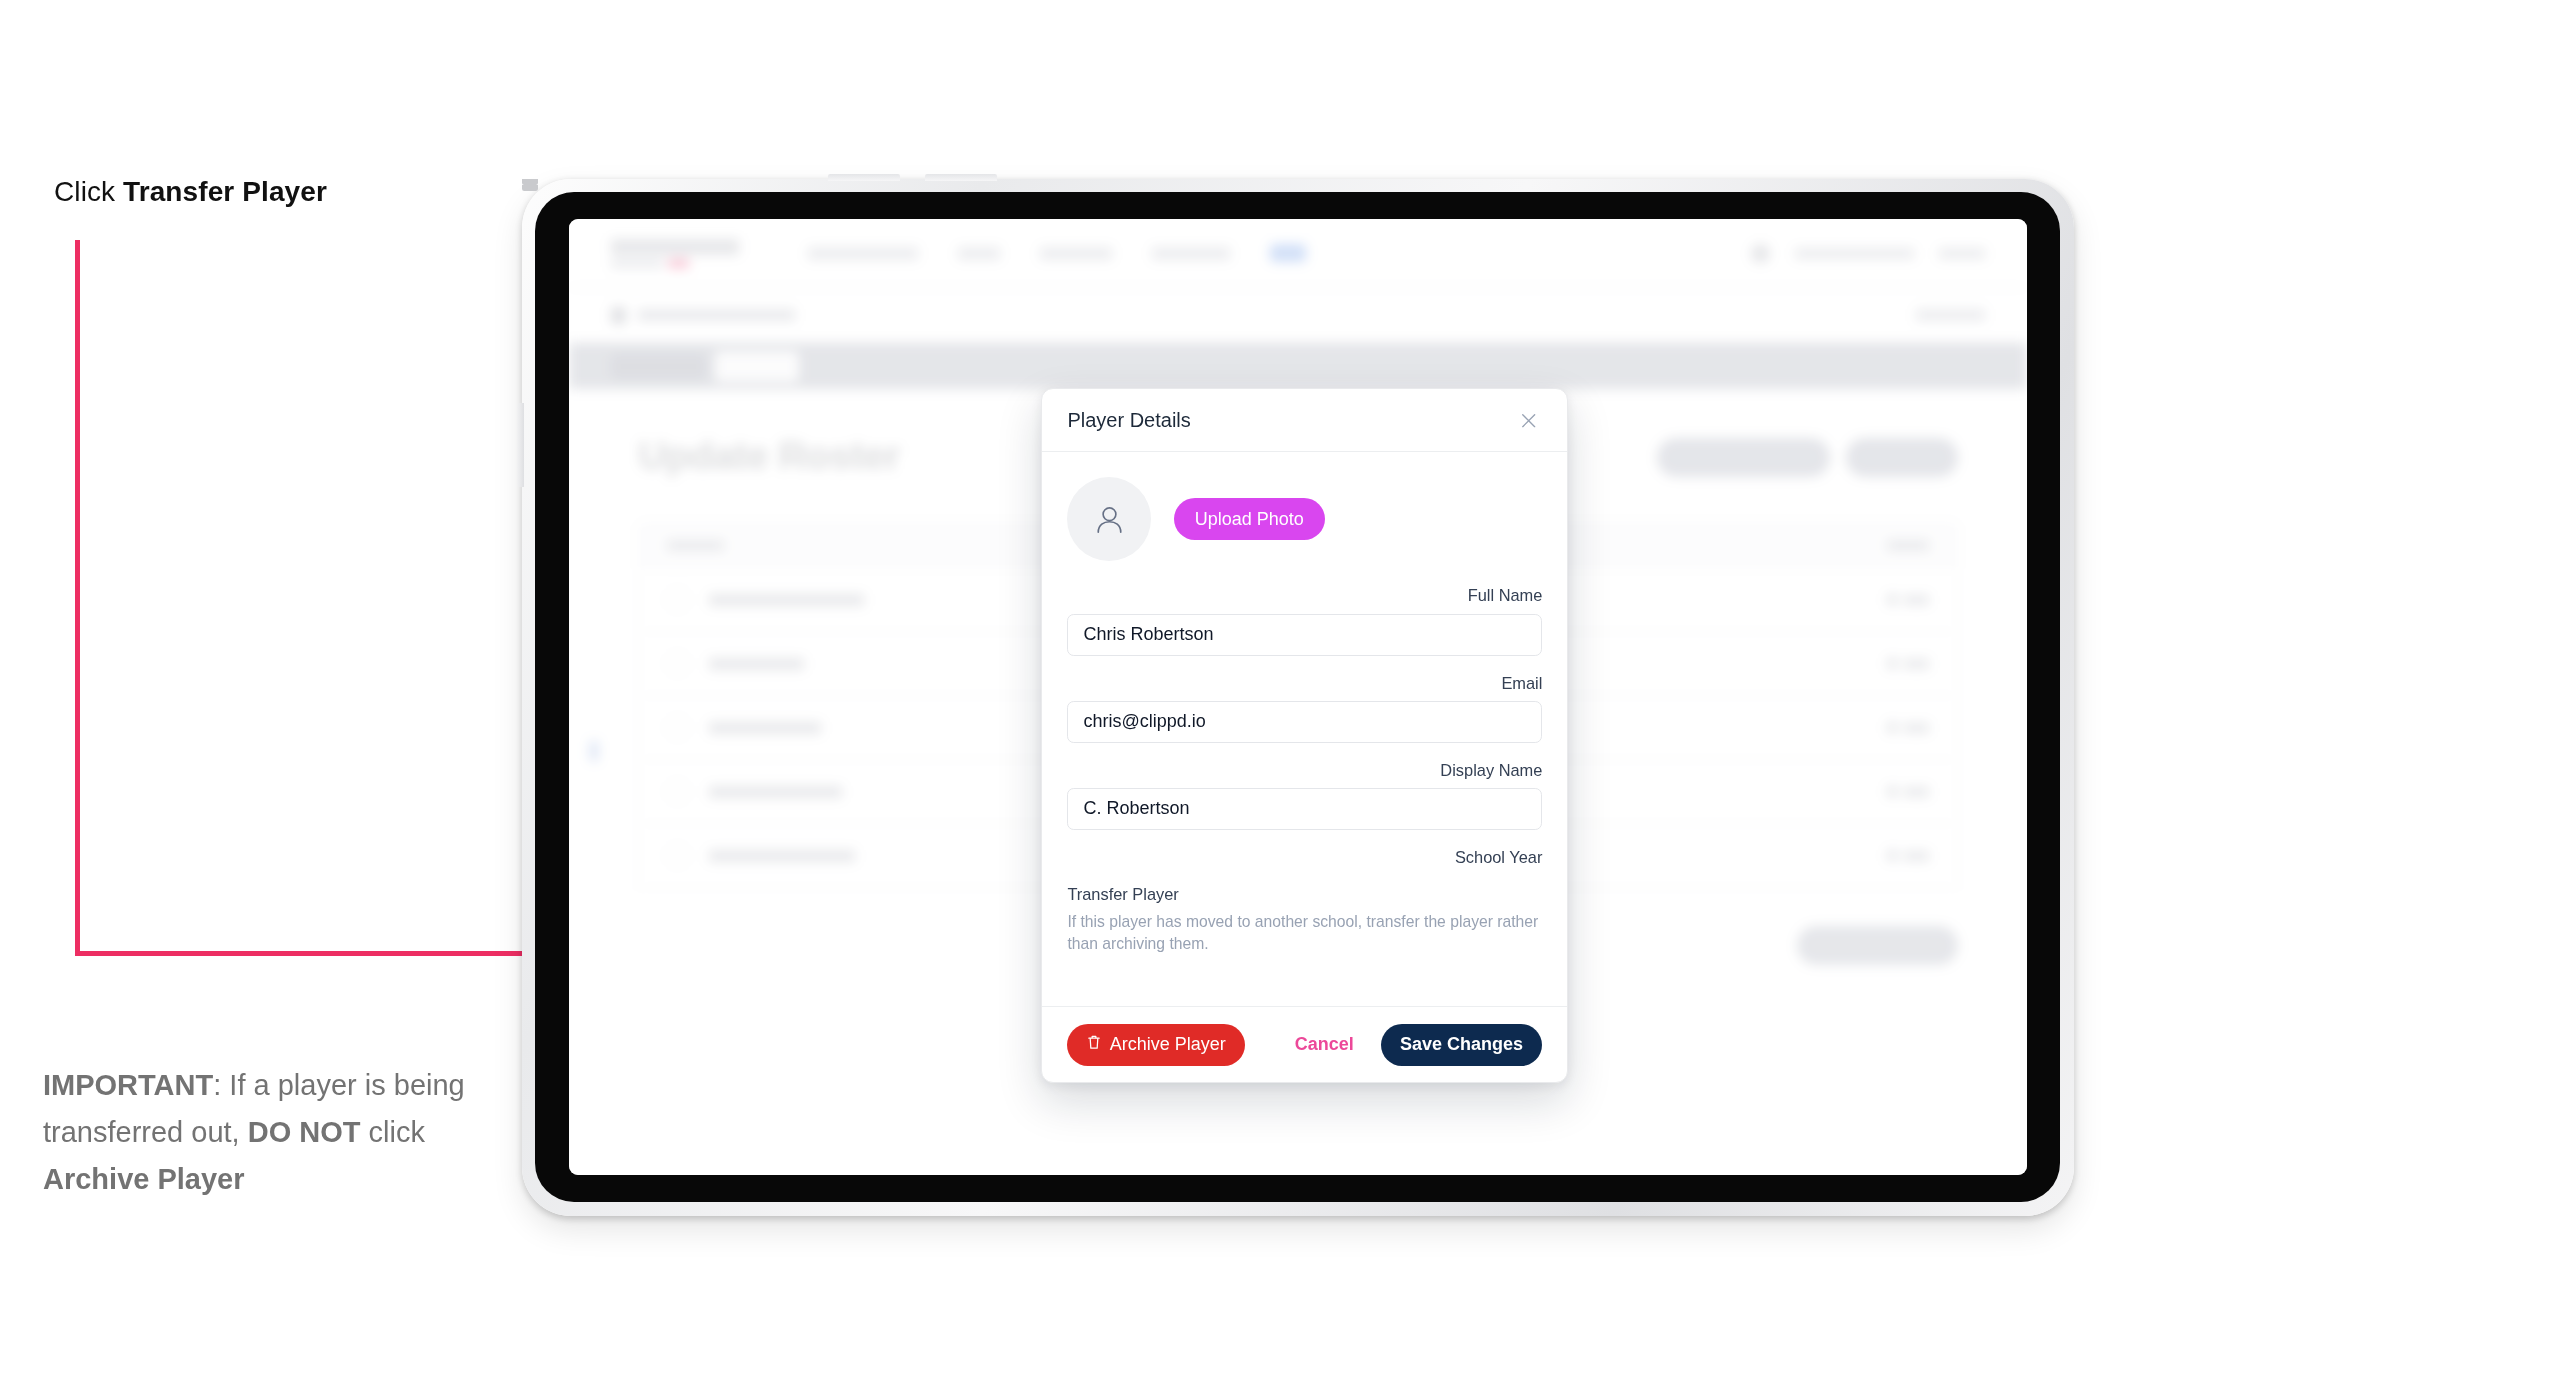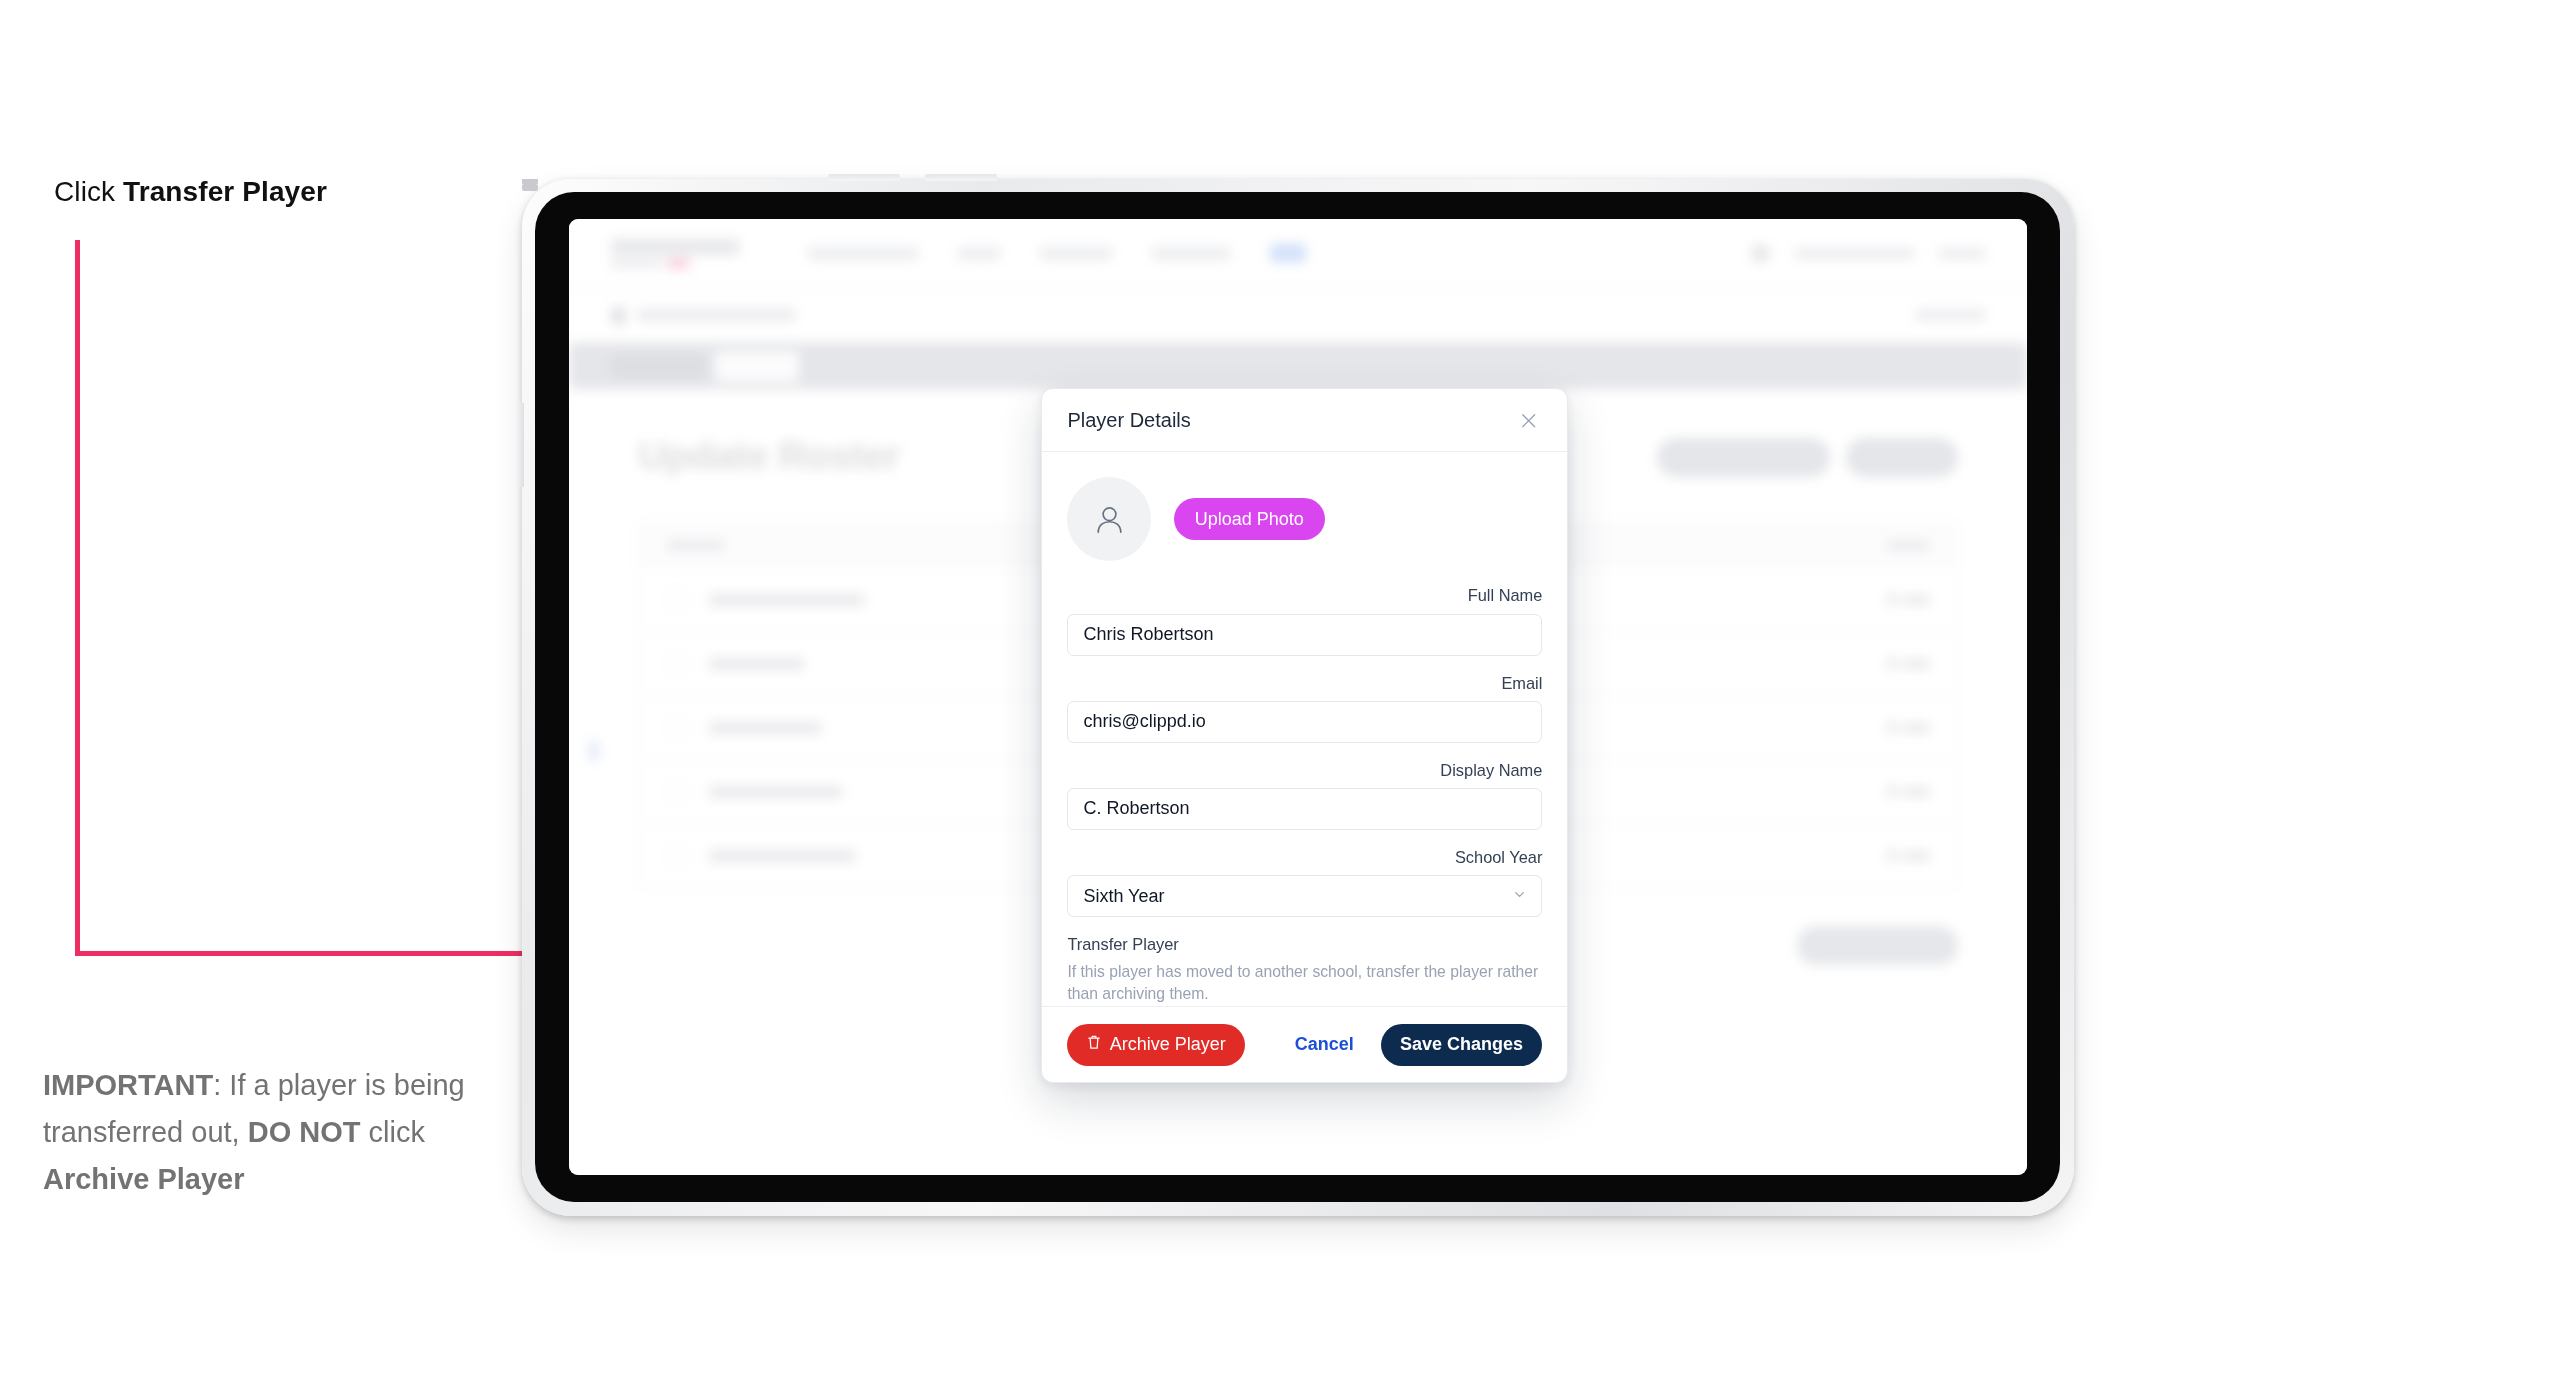--- a/index.html
+++ b/index.html
@@ -202,21 +202,21 @@
     flex: 0 0 auto; height: 76px; border-top: 0.7px solid #eceef0;
     display: flex; align-items: center; padding: 0 25px; gap: 16.4px;
   }
   .btn-archive {
     display: inline-flex; align-items: center; gap: 9px;
     height: 42px; padding: 0 19.4px; border-radius: 745px;
     background: #E02B27; color: #fff; border: none;
     font-size: 18px; font-family: inherit; cursor: pointer;
   }
   .btn-cancel {
-    margin-left: auto; background: none; border: none; color: #1d4ed8;
+    margin-left: auto; background: none; border: none; color: #ec4899;
     font-size: 18px; font-weight: 700; font-family: inherit; cursor: pointer;
     padding: 0 10.4px; height: 42px;
   }
   .btn-save {
     height: 42px; padding: 0 19.4px; border-radius: 745px;
     background: #0D2A4F; color: #fff; border: none;
     font-size: 18px; font-weight: 700; font-family: inherit; cursor: pointer;
   }
 </style>
 </head>
@@ -379,30 +379,20 @@
               <input class="f-input" type="text" value="chris@clippd.io" style="">
             </div>
 
             <div class="field">
               <label class="f-label">Display Name</label>
               <input class="f-input" type="text" value="C. Robertson" style="">
             </div>
 
             <div class="field">
               <label class="f-label">School Year</label>
-              <div class="f-select-wrap">
-                <select class="f-select">
-                  <option>Sixth Year</option>
-                </select>
-                <span class="sel-chev">
-                  <svg width="15" height="15" viewBox="0 0 20 20">
-                    <path d="M5 7.5 L10 12.5 L15 7.5" fill="none" stroke="#98a2b3" stroke-width="1.7" stroke-linecap="round" stroke-linejoin="round"></path>
-                  </svg>
-                </span>
-              </div>
             </div>
 
             <div>
               <div class="xfer-title">Transfer Player</div>
               <div class="xfer-desc">If this player has moved to another school, transfer the player rather than archiving them.</div>
 
             </div>
 
           </div>
 

